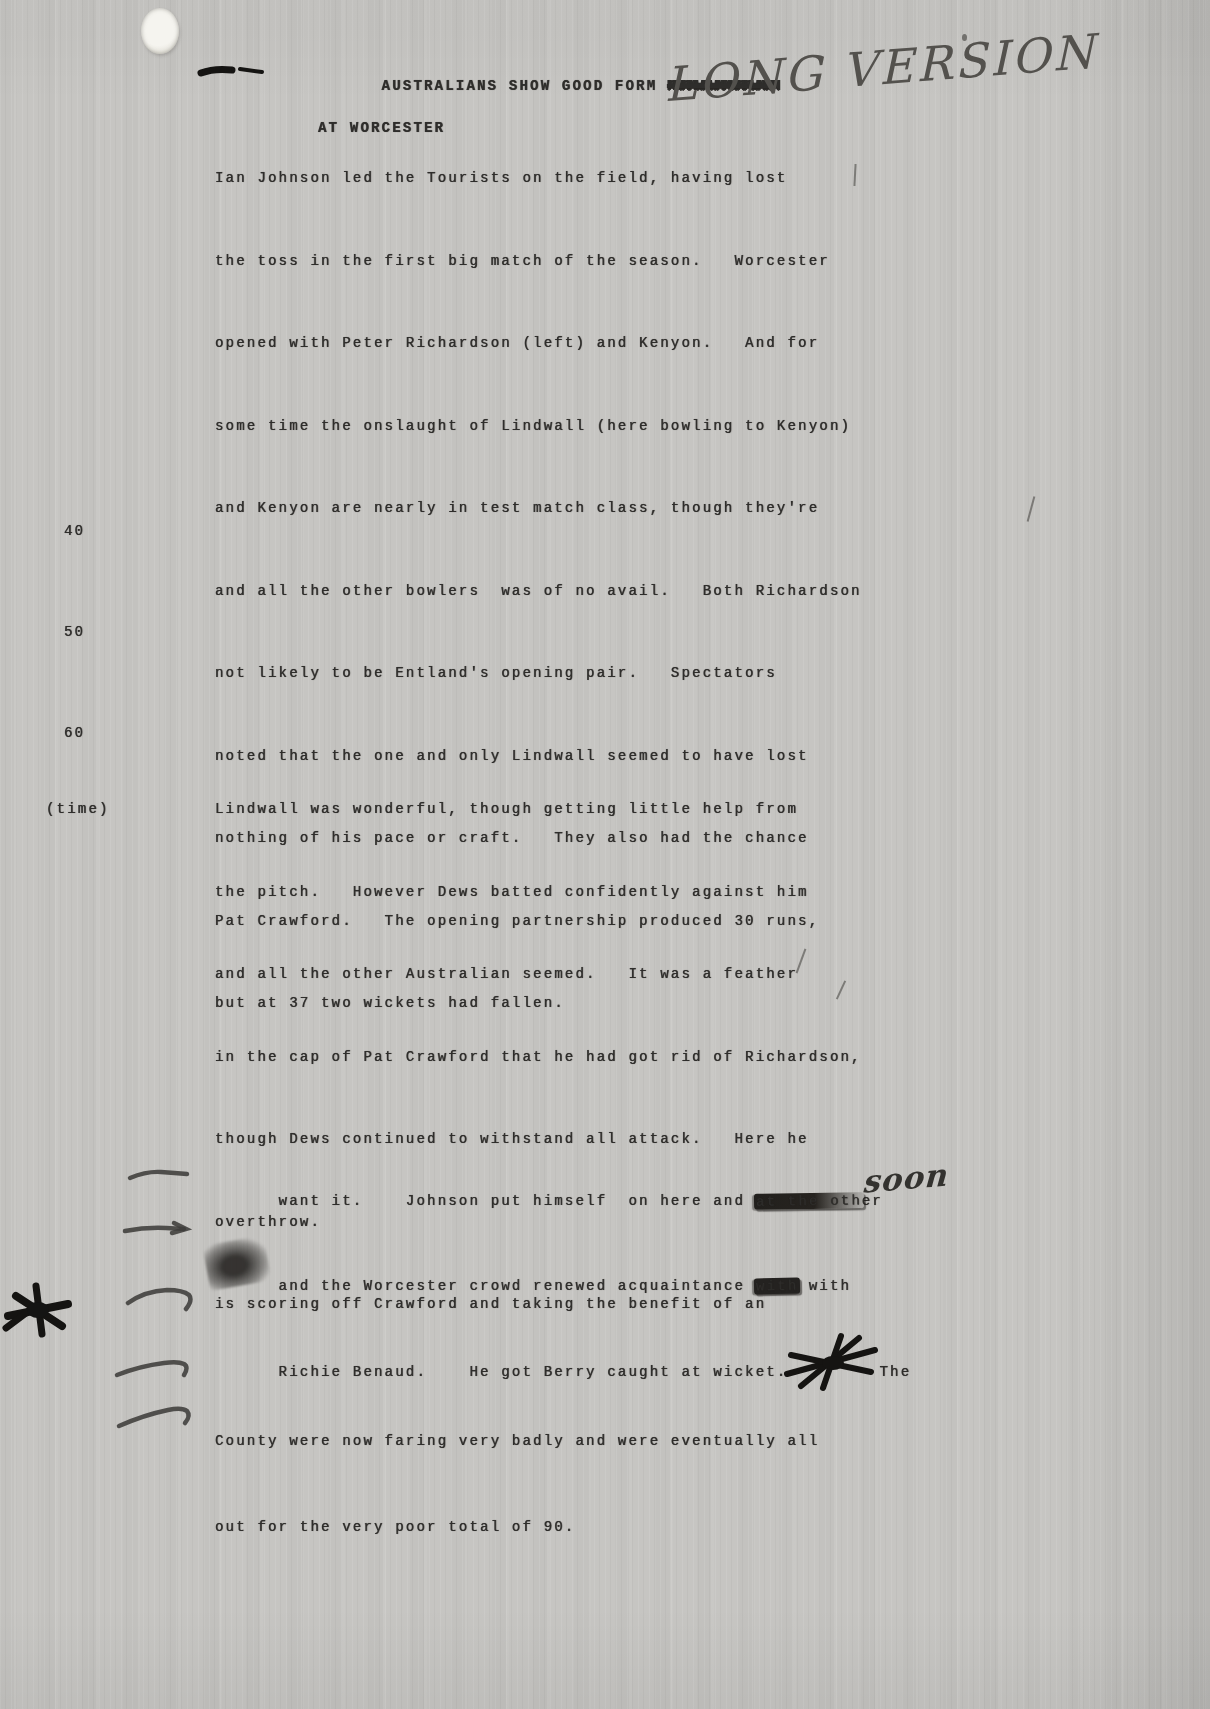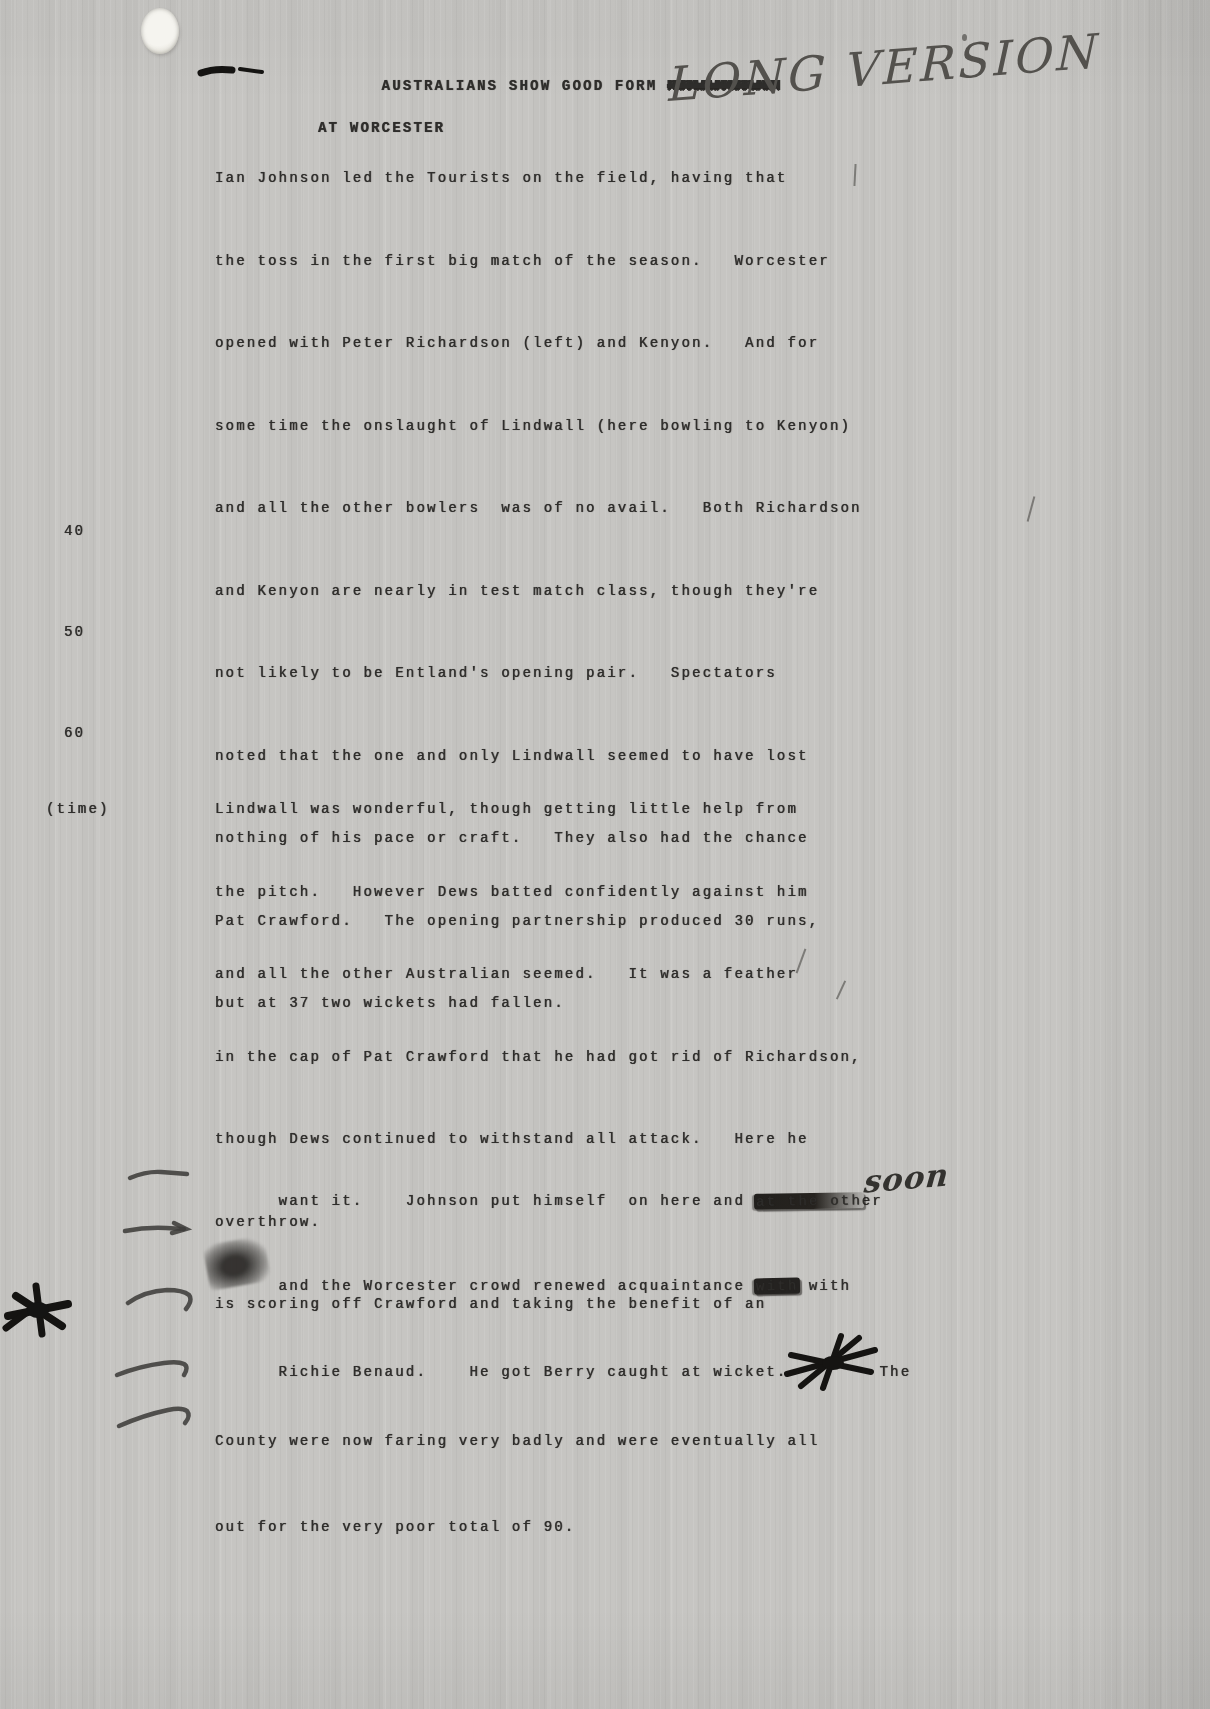--- a/index.html
+++ b/index.html
@@ -80,26 +80,26 @@
 
   <div class="handnote long-version">LONG VERSION</div>
   <div class="mark dot" style="left:962px;top:34px;width:5px;height:7px"></div>
 
   <div class="mlabel type" style="left:64px;top:491px">40</div>
   <div class="mlabel type" style="left:64px;top:592px">50</div>
   <div class="mlabel type" style="left:64px;top:693px">60</div>
   <div class="mlabel type" style="left:46px;top:769px">(time)</div>
 
   <div class="para type" style="top:138px">
-    <div class="line">Ian Johnson led the Tourists on the field, having that</div>
+    <div class="line">Ian Johnson led the Tourists on the field, having lost</div>
     <div class="line">the toss in the first big match of the season.   Worcester</div>
     <div class="line">opened with Peter Richardson (left) and Kenyon.   And for</div>
     <div class="line">some time the onslaught of Lindwall (here bowling to Kenyon)</div>
+    <div class="line">and Kenyon are nearly in test match class, though they're</div>
     <div class="line">and all the other bowlers  was of no avail.   Both Richardson</div>
-    <div class="line">and Kenyon are nearly in test match class, though they're</div>
     <div class="line">not likely to be Entland's opening pair.   Spectators</div>
     <div class="line">noted that the one and only Lindwall seemed to have lost</div>
     <div class="line">nothing of his pace or craft.   They also had the chance</div>
     <div class="line">Pat Crawford.   The opening partnership produced 30 runs,</div>
     <div class="line">but at 37 two wickets had fallen.</div>
   </div>
 
   <div class="para type" style="top:769px">
     <div class="line">Lindwall was wonderful, though getting little help from</div>
     <div class="line">the pitch.   However Dews batted confidently against him</div>

